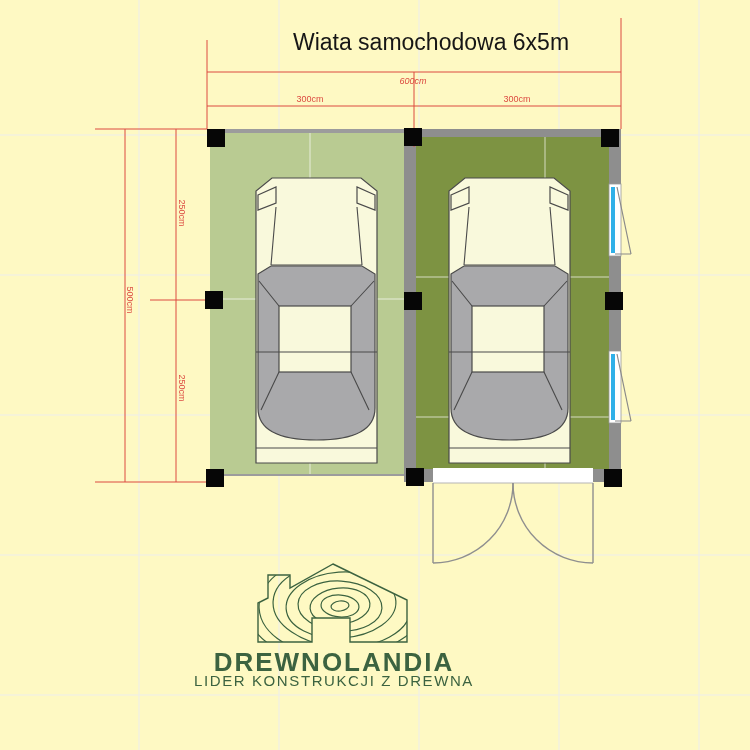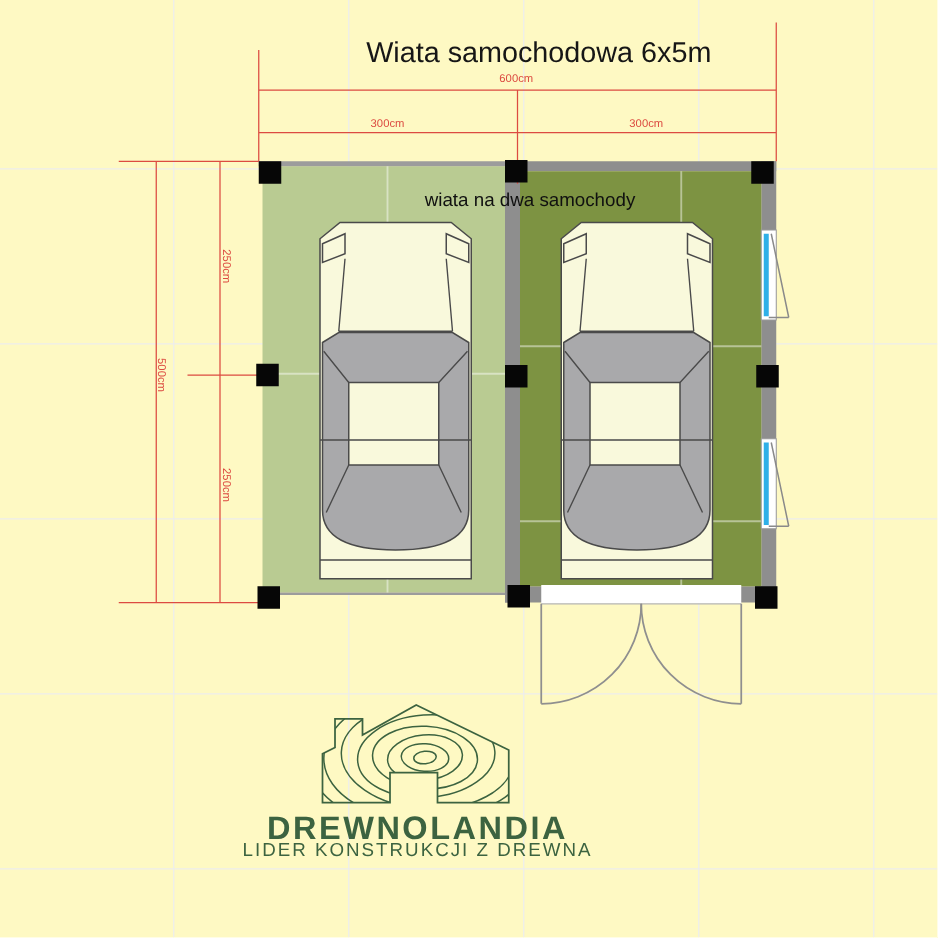--- a/index.html
+++ b/index.html
@@ -126,23 +126,22 @@
         <ellipse class="logo-ring" cx="342" cy="605" rx="69" ry="42" transform="rotate(3 342 605)"></ellipse>
         <ellipse class="logo-ring" cx="343" cy="604" rx="84" ry="52" transform="rotate(-3 343 604)"></ellipse>
         <ellipse class="logo-ring" cx="344" cy="604" rx="100" ry="63" transform="rotate(2 344 604)"></ellipse>
       </g>
       <path class="logo-stroke" fill="none" style="fill:none" d="M333,564 L407,600 L407,642 L350,642 L350,618 L312,618 L312,642 L258,642 L258,603 L268,598 L268,575 L290,575 L290,588 Z"></path>
     </g>
   </svg>
 
   <div class="lbl title" style="left:431px;top:42px;">Wiata samochodowa 6x5m</div>
 
-  <div class="lbl plan-label" style="left:424px;top:160px;">wiata na dwa samochody</div>
 
-  <div class="lbl dim" style="left:413px;top:63px;">600cm</div>
+  <div class="lbl dim" style="left:413px;top:81px;font-style:italic;">600cm</div>
   <div class="lbl dim" style="left:310px;top:99px;">300cm</div>
   <div class="lbl dim" style="left:517px;top:99px;">300cm</div>
   <div class="lbl dim vert" style="left:129px;top:300px;">500cm</div>
   <div class="lbl dim vert" style="left:181px;top:213px;">250cm</div>
   <div class="lbl dim vert" style="left:181px;top:388px;">250cm</div>
 
   <div class="lbl logo-tagline" style="left:334px;top:680px;">LIDER KONSTRUKCJI Z DREWNA</div>
   <div class="lbl logo-name" style="left:334px;top:662px;">DREWNOLANDIA</div>
 
 </div>

